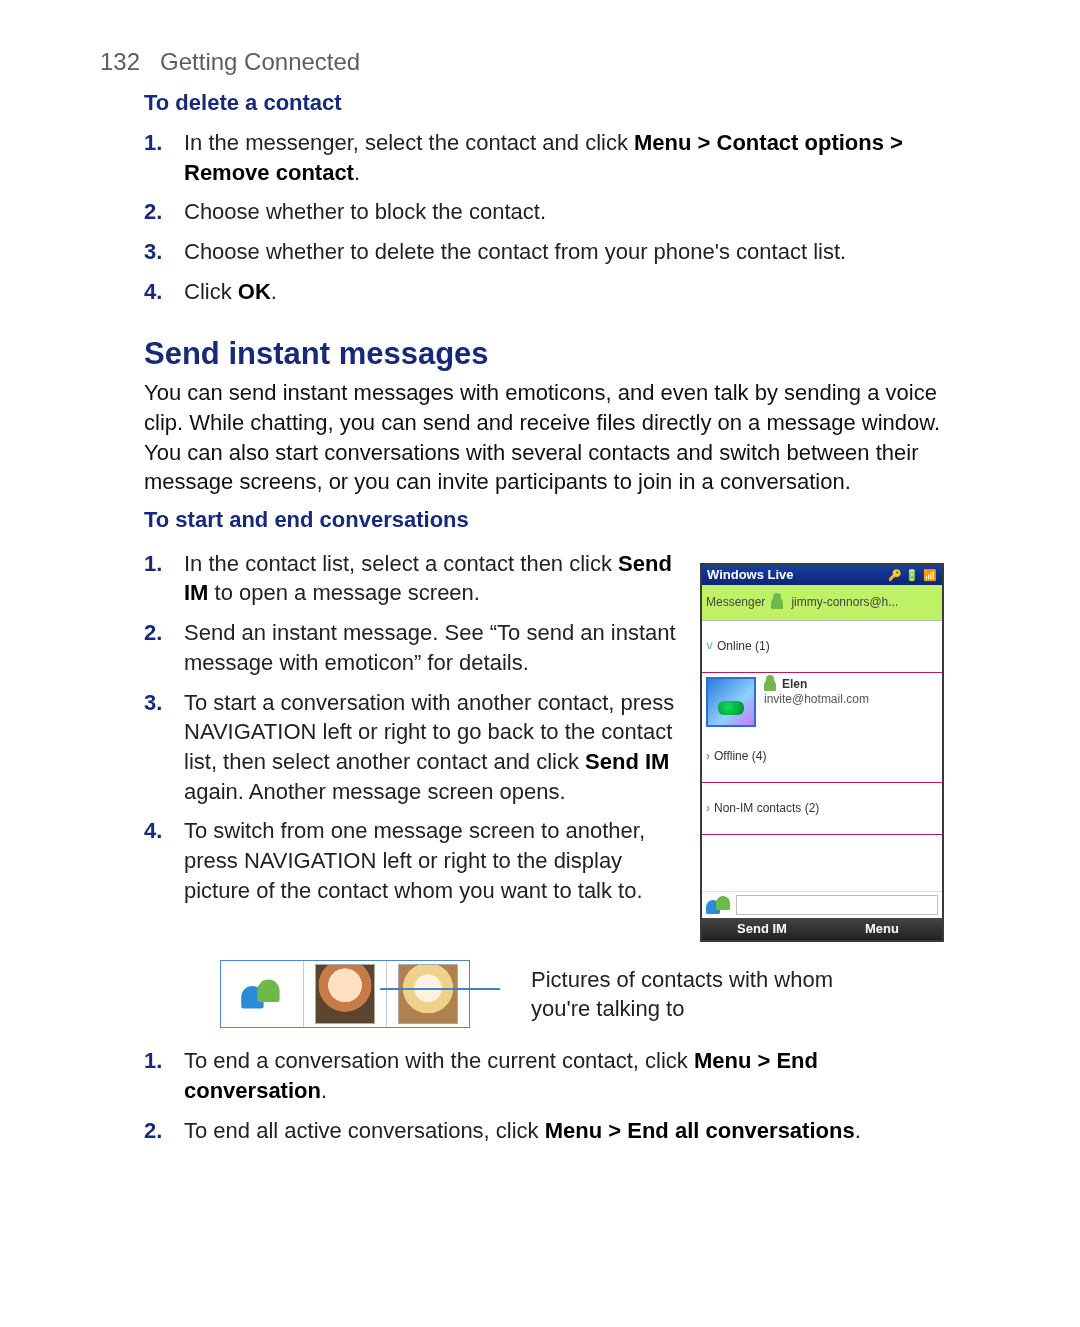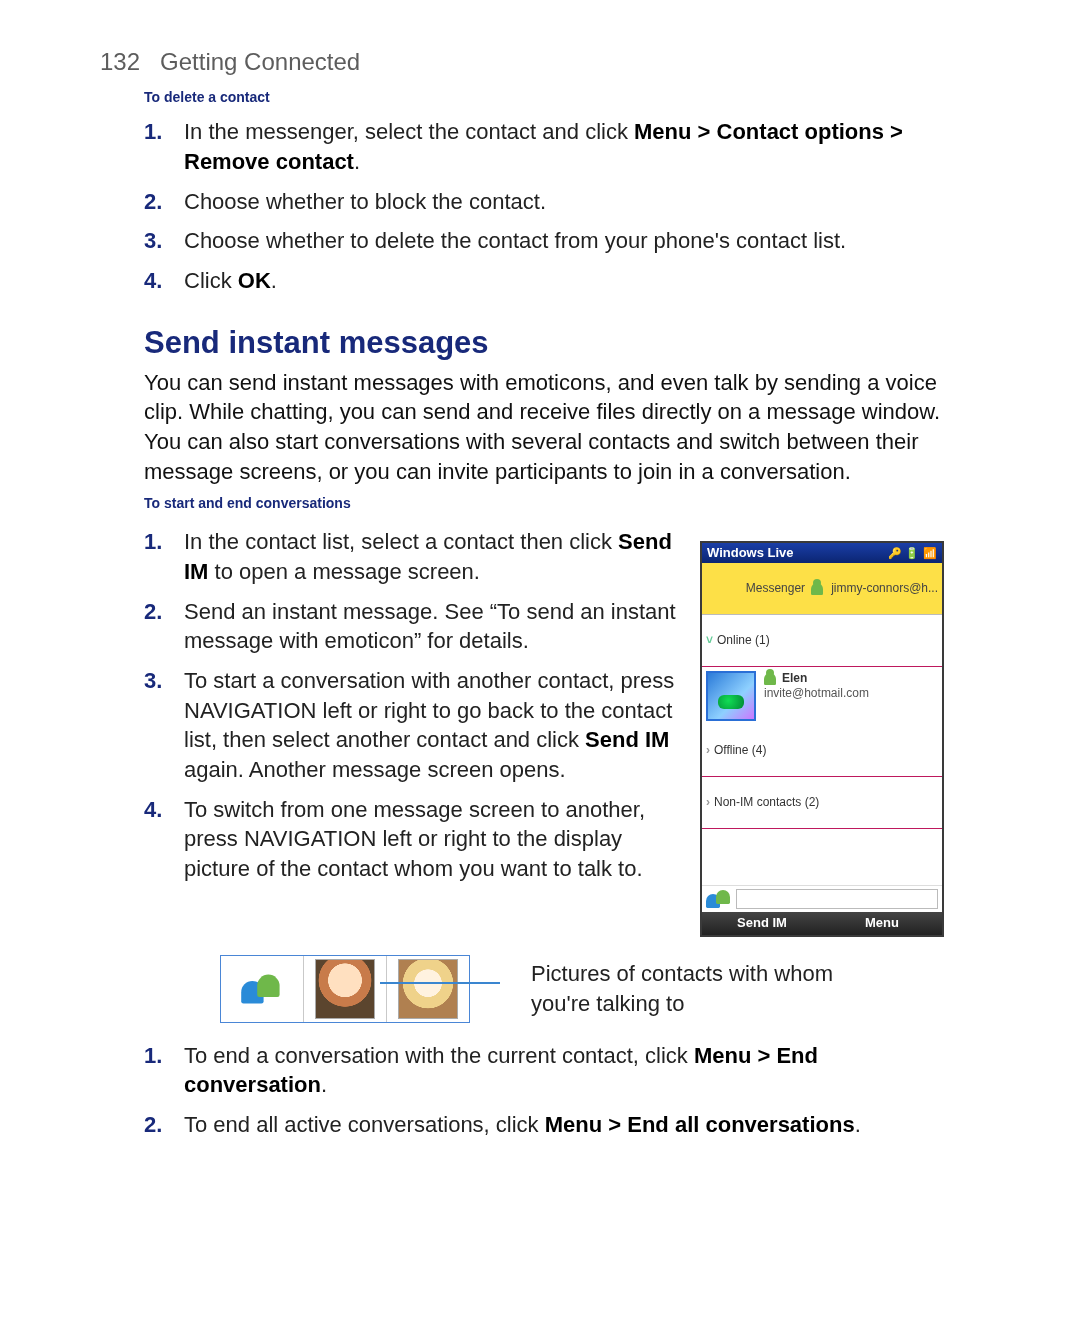--- a/index.html
+++ b/index.html
@@ -21,21 +21,21 @@
   .page-header {
     color: #5d5d5d;
     font-size: 24px;
     margin-bottom: 10px;
   }
   .page-number { }
   .chapter-name { }
   .sub-head-blue {
     color: #18297a;
     font-weight: 700;
-    font-size: 14px;
+    font-size: 22px;
     margin: 6px 0 4px 44px;
   }
   .section-head-blue {
     color: #18297a;
     font-weight: 700;
     font-size: 31px;
     margin: 26px 0 4px 44px;
   }
   .body-para {
     margin: 0 0 8px 44px;
@@ -86,29 +86,28 @@
     justify-content: space-between;
     padding: 2px 5px;
     font-weight: 700;
   }
   .status-icons { display: flex; gap: 4px; align-items: center; }
   .status-icons span { display: inline-block; }
   .icon-key::before { content: "🔑"; font-size: 11px; }
   .icon-battery::before { content: "🔋"; font-size: 11px; }
   .icon-signal::before { content: "📶"; font-size: 11px; }
   .phone-tabrow {
-    background: #fde047;
+    background: #bef264;
     border-bottom: 1px solid #bbb;
     display: flex;
     align-items: center;
     gap: 6px;
-    padding: 18px 4px;
+    padding: 10px 4px;
     font-size: 12px;
     color: #444;
-    justify-content: flex-end;
   }
   .msn-person {
     width: 12px; height: 12px; border-radius: 50% 50% 10% 10%;
     background: #6fb84a; display: inline-block; margin-right: 2px;
     position: relative;
   }
   .msn-person::after {
     content: ""; position: absolute; top:-4px; left:2px;
     width: 8px; height: 8px; border-radius: 50%; background: #6fb84a;
   }

